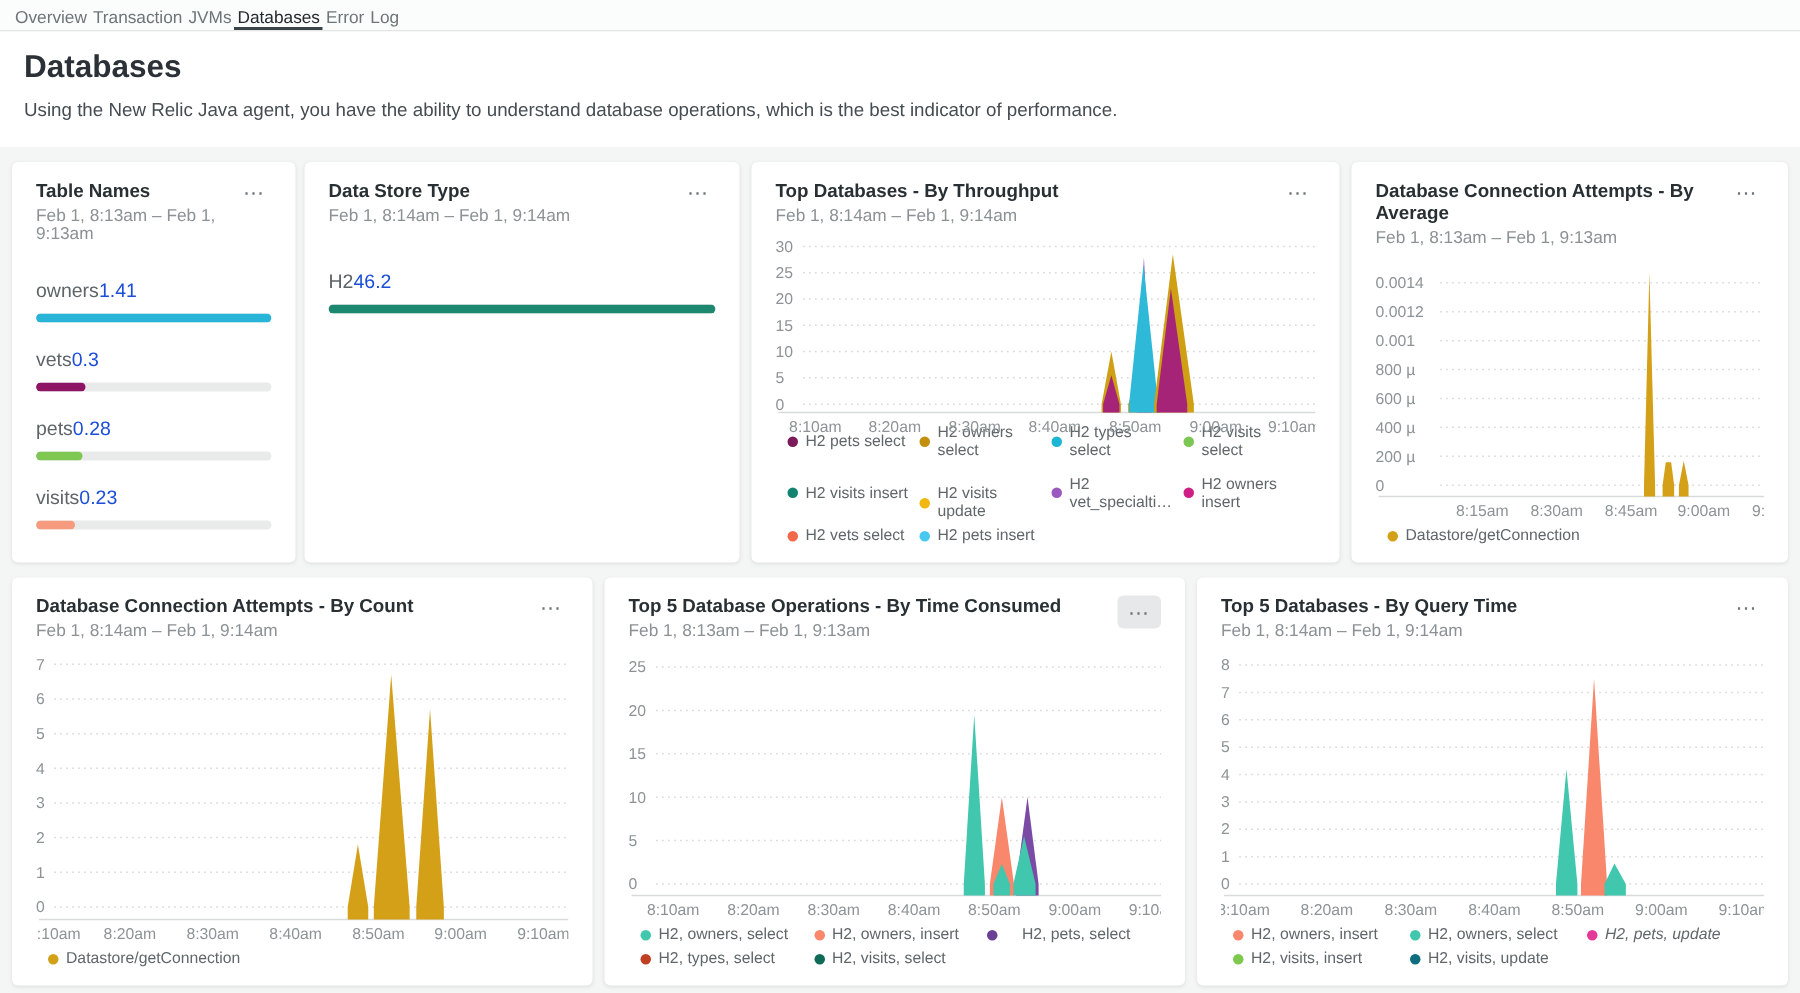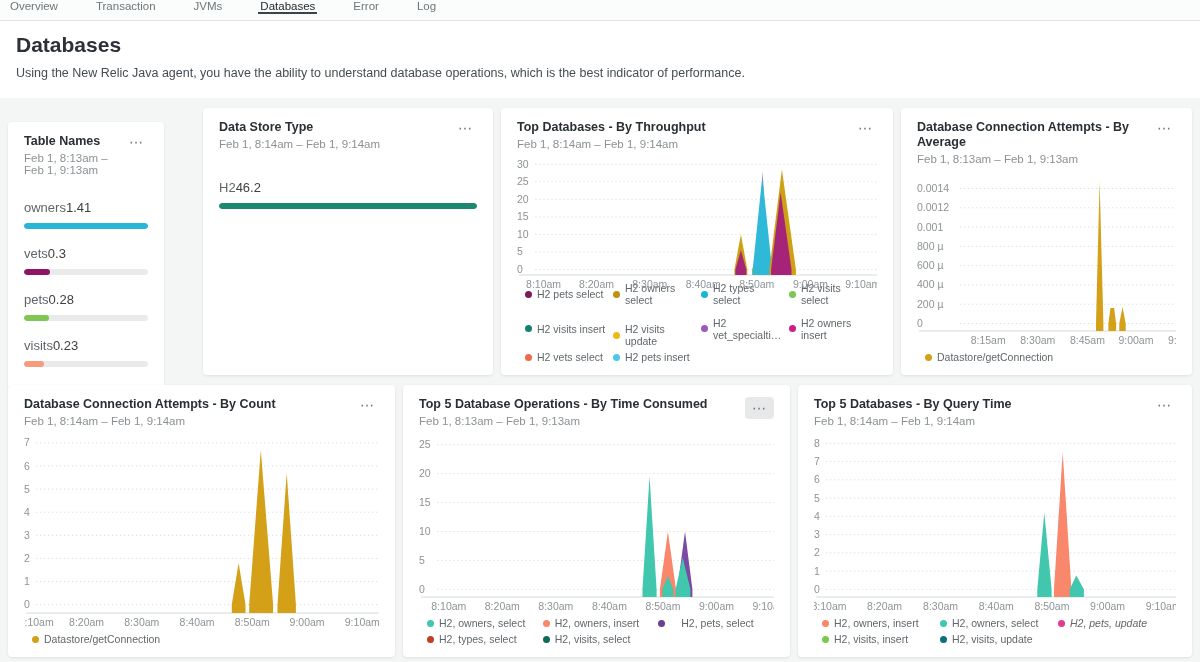--- a/index.html
+++ b/index.html
@@ -1,49 +1,49 @@
 <!DOCTYPE html>
 <html><head>
 <meta charset="utf-8">
 <style>
   html,body{margin:0;padding:0}
   body{width:1200px;height:662px;background:#f4f5f5;font-family:"Liberation Sans",sans-serif;color:#2a3134;overflow:hidden}
 
   
-  .tabbar{height:20px;background:#fbfcfc;border-bottom:1px solid #e3e5e5;display:flex;gap:34px;padding-left:8px;align-items:flex-start}
+  .tabbar{height:20px;background:#fbfcfc;border-bottom:1px solid #e3e5e5;display:flex;gap:0;padding-left:8px;align-items:flex-end}
   .tab{font-size:11.5px;color:#6e7579;display:flex;align-items:center;padding:0 2px;border-bottom:2px solid transparent;cursor:pointer;white-space:nowrap}
   .tab.active{color:#23292d;border-bottom-color:#3a4449}
 
   
   .header{background:#ffffff;height:77px;box-sizing:border-box;padding:12px 16px 0 16px}
   .page-title{font-size:21px;font-weight:700;color:#2b3136;margin:0}
   .page-desc{font-size:12.5px;color:#454d52;margin-top:9px}
 
   
   .board{position:relative;height:565px}
   .card{position:absolute;background:#fff;border-radius:4px;box-shadow:0 1px 3px rgba(0,0,0,.09);padding:12px 16px;box-sizing:border-box;display:flex;flex-direction:column}
-  .c1{left:8px;top:24px;width:156px;height:267px}
+  .c1{left:8px;top:10px;width:189px;height:267px}
   .c2{left:203px;top:10px;width:290px;height:267px}
   .c3{left:501px;top:10px;width:392px;height:267px}
   .c4{left:901px;top:10px;width:291px;height:267px}
   .c5{left:8px;top:287px;width:387px;height:272px}
   .c6{left:403px;top:287px;width:387px;height:272px}
   .c7{left:798px;top:287px;width:394px;height:272px}
 
   .card-head{display:flex;justify-content:space-between;align-items:flex-start}
   .card-title{font-size:12.5px;font-weight:700;color:#293034;line-height:1.2}
   .card-sub{font-size:11.5px;color:#8b9194;margin-top:3px}
   .menu-btn{font-size:14px;color:#6e7579;line-height:8px;cursor:pointer;padding:4px 4px;border-radius:4px;letter-spacing:1px;user-select:none}
   .menu-btn.raised{background:#e7e8e9;padding:7px 7px}
 
   
   .bars{display:flex;flex-direction:column;gap:17px;margin-top:24px}
   .bars.single{margin-top:30px}
   .bar-line{display:flex;font-size:13px;color:#5e6569}
-  .bar-value{color:#404040}
+  .bar-value{color:#1d4ed8}
   .bar-track{height:6px;background:#e9eaea;border-radius:3px;margin-top:8px;overflow:hidden}
   .bar-fill{height:6px;border-radius:3px}
 
   
   .chart-plot{flex:1 1 auto;min-height:0;margin-top:2px;position:relative}
   .chart-plot svg{display:block;overflow:hidden}
   .legend{display:flex;flex-wrap:wrap;row-gap:4px;margin-top:3px;padding-left:8px;flex:0 0 auto}
   .legend-item{display:flex;align-items:center;gap:5px;font-size:10.5px;color:#60676b;box-sizing:border-box;padding-right:6px;cursor:pointer}
   .dot{width:7px;height:7px;border-radius:50%;flex:0 0 auto}
 </style>

